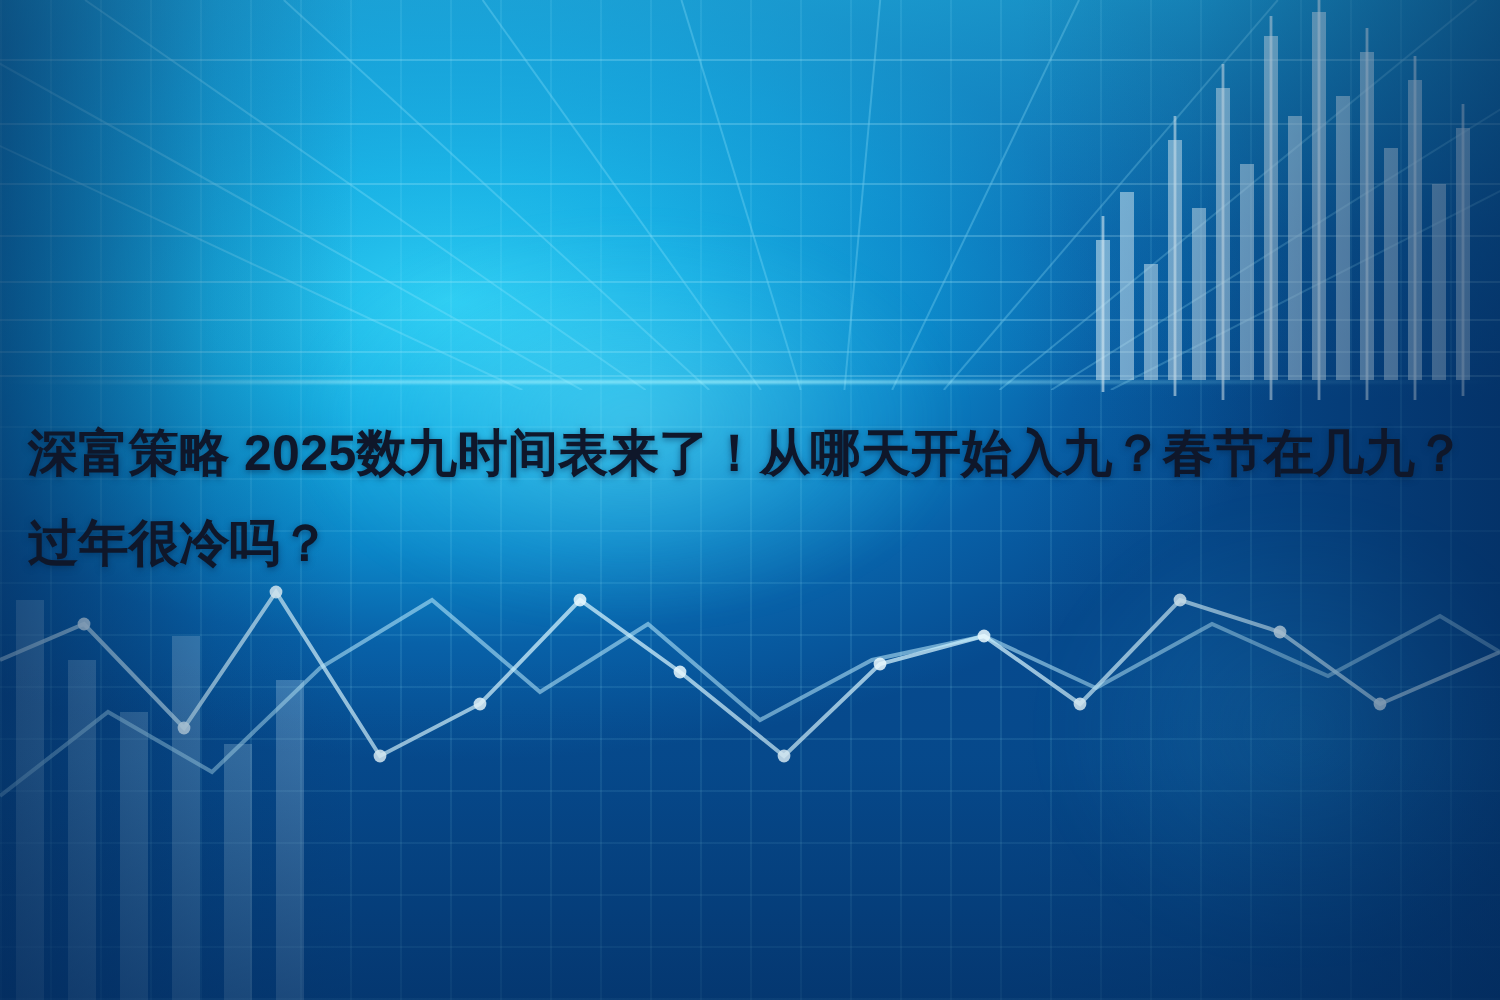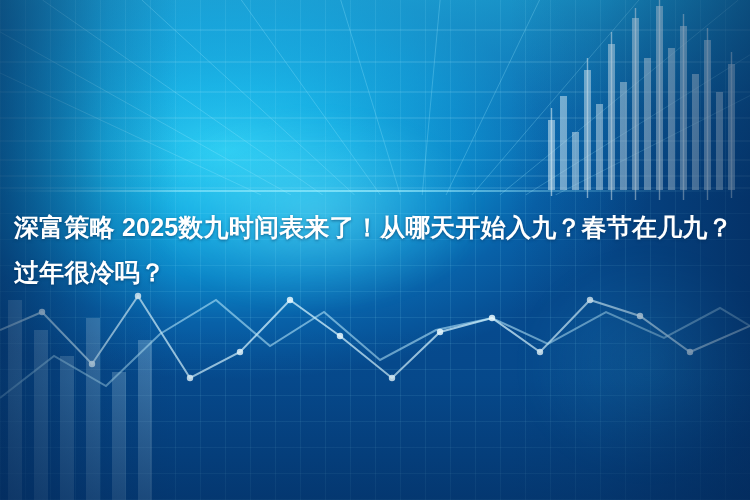--- a/index.html
+++ b/index.html
@@ -109,21 +109,21 @@
   
   .title-wrap {
     position: absolute;
     left: 0; right: 0; top: 205px;
     padding: 0 14px;
     text-align: left;
     box-sizing: border-box;
   }
   .title {
     margin: 0;
-    color: #ffffff;
+    color: #0f172a;
     font-size: 25px;
     line-height: 45px;
     font-weight: 700;
     letter-spacing: 0.2px;
     text-shadow: 0 1px 3px rgba(0,40,80,0.55);
     font-family: "Liberation Sans", "DejaVu Sans", sans-serif;
   }
 </style>
 </head>
 <body>

